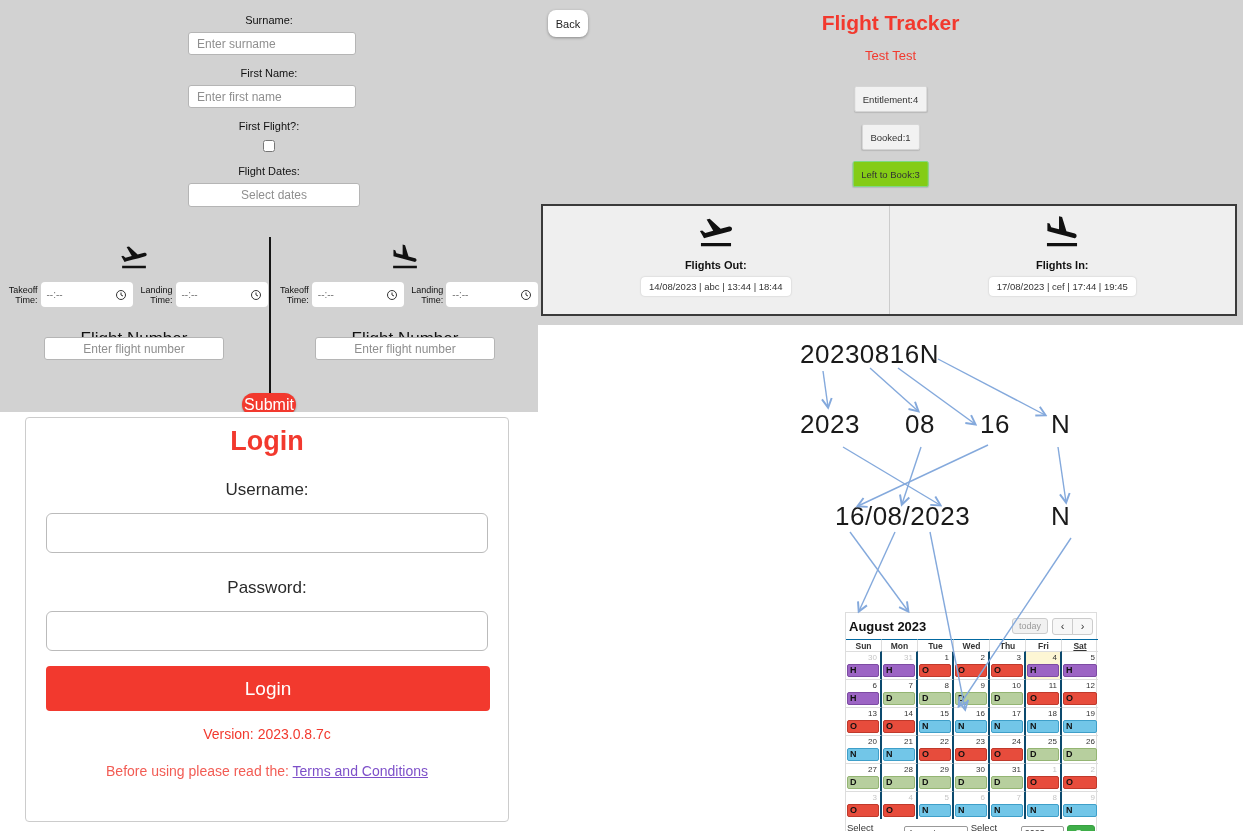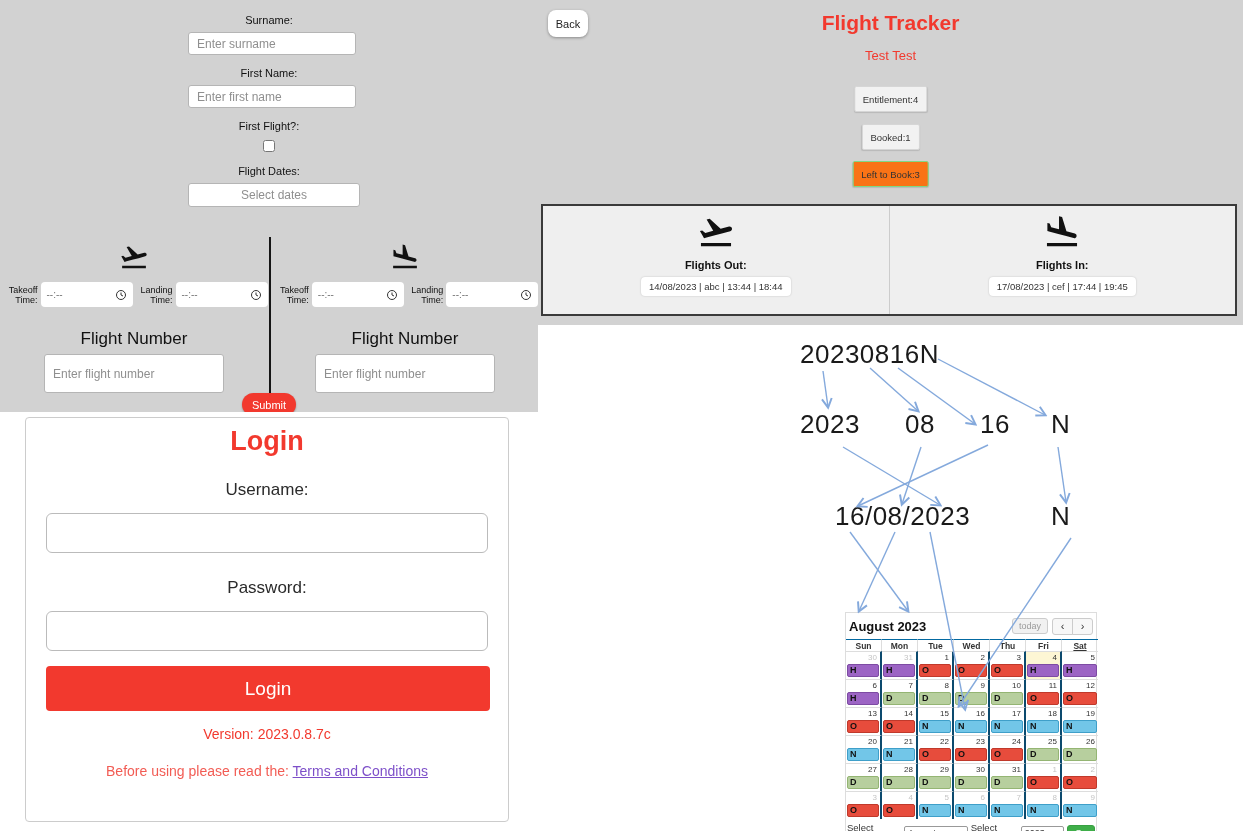--- a/index.html
+++ b/index.html
@@ -17,41 +17,41 @@
   .flight-section { position:absolute; top:237px; height:160px; }
   .flight-section.s1 { left:0; width:268px; }
   .flight-section.s2 { left:272px; width:266px; }
   .plane-icon { position:absolute; left:50%; transform:translateX(-50%); top:5px; width:30px; height:30px; }
   .time-row { position:absolute; top:45px; left:0; right:0; display:flex; justify-content:center; align-items:center; gap:3px; }
   .time-lbl { width:37px; font-size:9px; line-height:10px; text-align:right; color:#111; }
   .time-box { width:92px; height:25px; background:#fff; border-radius:4px; display:flex; align-items:center; justify-content:space-between; padding:0 6px; }
   .time-text { font-size:10px; color:#777; }
   .clock-icon { width:12px; height:12px; }
   .fn-label { position:absolute; top:92px; width:100%; text-align:center; font-size:17px; color:#111; }
-  .fn-input { position:absolute; top:117px; left:50%; transform:translateX(-50%); width:180px; height:39px; }
-  .submit-btn { position:absolute; left:242px; top:393px; width:54px; height:23px; background:#f2392e; border:none; border-radius:12px; color:#fff; font-size:11px; font-family:"Liberation Sans",sans-serif; box-shadow:0 1px 2px rgba(0,0,0,.3); }
+  .fn-input { position:absolute; top:100px; left:50%; transform:translateX(-50%); width:180px; height:23px;text-align:center; }
+  .submit-btn { position:absolute; left:242px; top:393px; width:54px; height:23px; background:#f2392e; border:none; border-radius:12px; color:#fff; font-size:16px; font-family:"Liberation Sans",sans-serif; box-shadow:0 1px 2px rgba(0,0,0,.3); }
 
   
   .login-panel { position:absolute; left:0; top:412px; width:538px; height:419px; background:#fff; }
   .login-card { position:absolute; left:25px; top:5px; width:484px; height:405px; background:#fff; border:1px solid #ccc; border-radius:4px; }
   .login-title { position:absolute; top:8px; width:100%; text-align:center; font-size:27px; font-weight:bold; color:#f2392e; }
   .login-label { position:absolute; width:100%; text-align:center; font-size:17px; color:#2b2b2b; }
   .login-input { position:absolute; left:20px; width:442px; height:40px; border:1px solid #bbb; border-radius:6px; font-size:14px; padding:0 10px; font-family:"Liberation Sans",sans-serif; }
   .login-btn { position:absolute; left:20px; top:248px; width:444px; height:45px; background:#f2392e; border:none; border-radius:4px; color:#fff; font-size:19px; font-family:"Liberation Sans",sans-serif; }
   .version-text { position:absolute; top:308px; width:100%; text-align:center; font-size:14px; color:#f2392e; }
   .terms-line { position:absolute; top:345px; width:100%; text-align:center; font-size:14px; color:#f25c54; }
   .terms-link { color:#7d4fc9; text-decoration:underline; }
 
   
   .tracker-panel { position:absolute; left:538px; top:0; width:705px; height:325px; background:#d2d2d2; }
   .back-btn { position:absolute; left:10px; top:10px; width:40px; height:27px; background:#fff; border:none; border-radius:8px; font-size:11px; color:#222; font-family:"Liberation Sans",sans-serif; box-shadow:0 1px 3px rgba(0,0,0,.35); }
   .tracker-title { position:absolute; top:11px; width:100%; text-align:center; font-size:21px; font-weight:bold; color:#f2392e; }
   .tracker-subtitle { position:absolute; top:48px; width:100%; text-align:center; font-size:13px; color:#f2392e; }
   .stat-box { position:absolute; left:50%; transform:translateX(-50%); height:26px; line-height:26px; padding:0 8px; background:#f2f2f2; border:1px solid #d6d6d6; border-radius:2px; font-size:9.5px; color:#333; box-shadow:0 1px 1px rgba(0,0,0,.12); }
-  .stat-box.green { background:#f97316; border-color:#7fd984; }
+  .stat-box.green { background:#84cc16; border-color:#7fd984; }
   .flights-box { position:absolute; left:3px; top:204px; width:696px; height:112px; background:#efefef; border:2px solid #3a3a3a; display:flex; }
   .flights-col { flex:1; position:relative; display:flex; flex-direction:column; align-items:center; }
   .flights-col.first { border-right:1px solid #ccc; }
   .flights-icon { width:38px; height:38px; margin-top:7px; }
   .flights-label { font-size:11px; font-weight:bold; color:#111; margin-top:8px; }
   .flight-entry { margin-top:6px; background:#fff; border-radius:4px; padding:4px 8px; font-size:9.5px; color:#333; box-shadow:0 0 2px rgba(0,0,0,.2); }
 
   
   .diagram-panel { position:absolute; left:538px; top:325px; width:705px; height:506px; background:#fff; overflow:hidden; }
   .dg { position:absolute; font-size:26px; color:#1a1a1a; letter-spacing:.5px; white-space:nowrap; }

